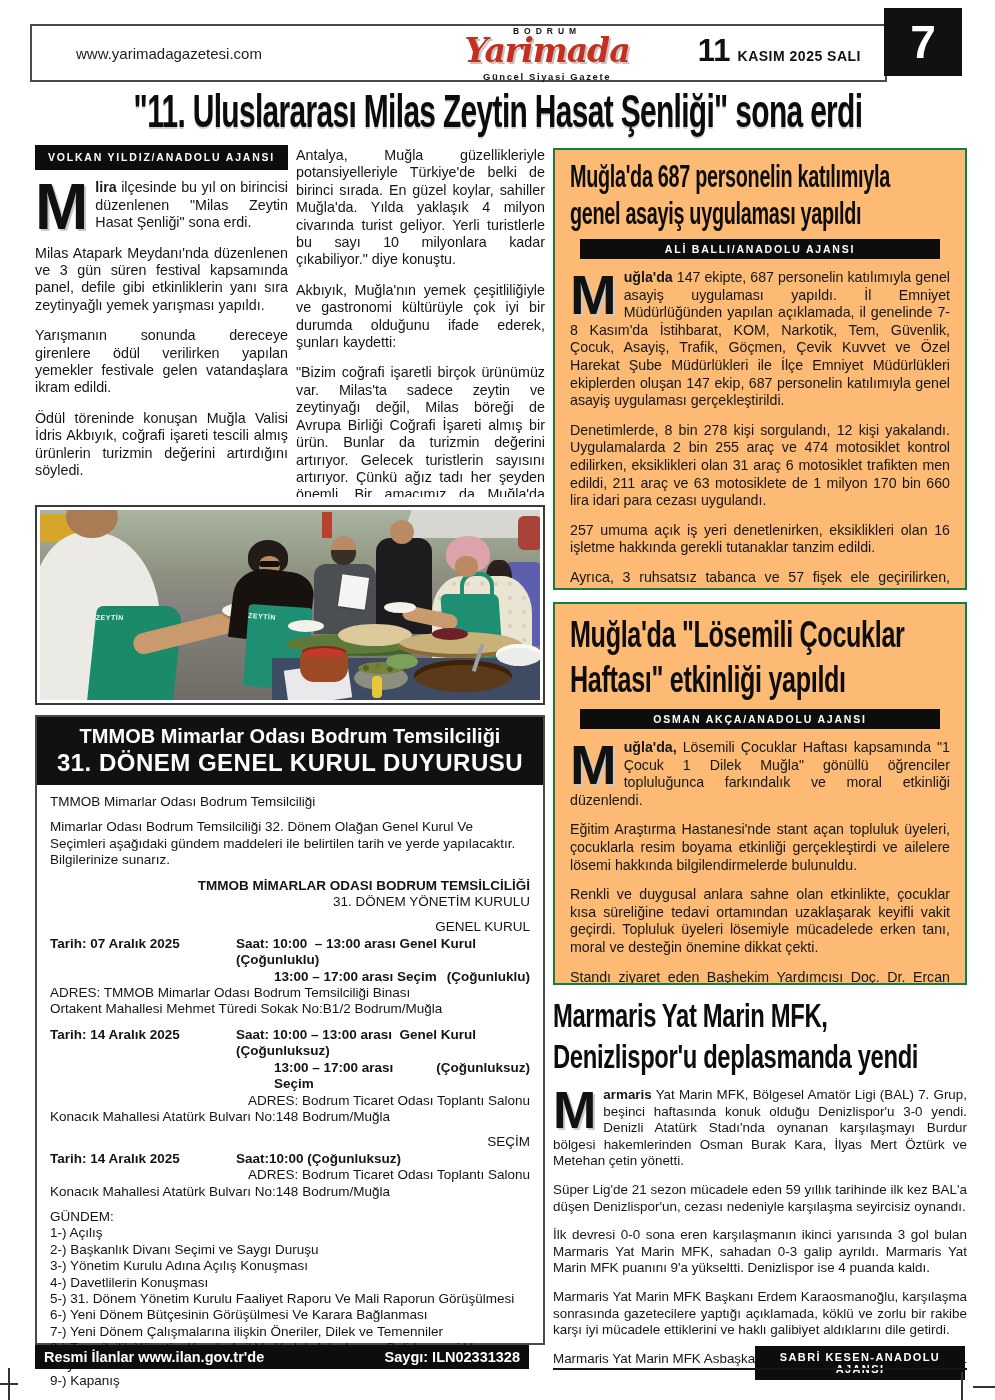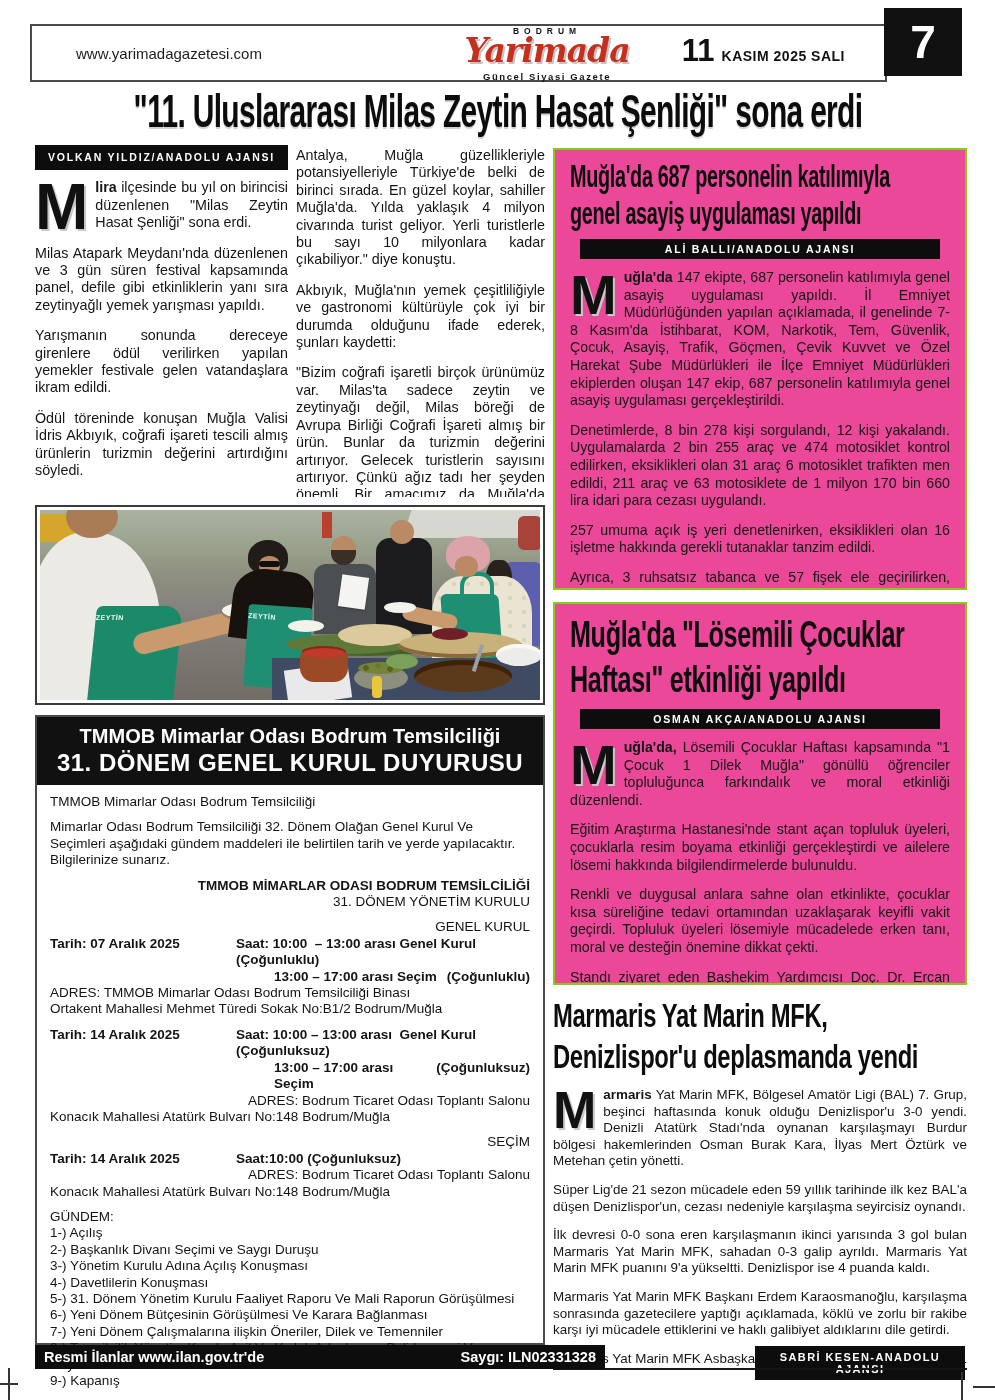--- a/index.html
+++ b/index.html
@@ -9,21 +9,21 @@
 
   
   .masthead{left:30px;top:24px;width:853px;height:54px;border:2px solid #4a4a4a;background:#fff;}
   .mh-url{position:absolute;left:44px;top:19px;font-size:15px;color:#1d1d1d;}
   .mh-logo{position:absolute;left:400px;top:1px;width:230px;text-align:center;line-height:1;}
   .mh-logo-top{font-size:8.5px;font-weight:bold;letter-spacing:5px;color:#141414;}
   .mh-logo-name{font-family:"DejaVu Serif","Liberation Serif",serif;font-style:italic;font-weight:bold;
                 font-size:33px;color:#c5301e;letter-spacing:-1px;line-height:30px;
                 text-shadow:2px 2px 0 #c4c4c4;}
   .mh-logo-sub{font-size:9.5px;font-weight:bold;letter-spacing:1.6px;color:#141414;margin-top:6px;}
-  .mh-date{position:absolute;right:40px;top:7px;display:flex;align-items:baseline;gap:7px;}
+  .mh-date{position:absolute;right:24px;top:7px;display:flex;align-items:baseline;gap:7px;}
   .mh-date-day{font-size:31px;font-weight:bold;color:#111;}
   .mh-date-rest{font-size:14px;font-weight:bold;color:#111;letter-spacing:.5px;}
   .pageno{left:884px;top:8px;width:78px;height:68px;background:#111;color:#fff;
           display:flex;align-items:center;justify-content:center;font-size:46px;font-weight:bold;}
 
   
   .main-headline{left:0;top:84px;width:995px;height:50px;}
   .main-headline span{position:absolute;left:50%;top:0;white-space:nowrap;
         font-size:46px;font-weight:bold;color:#0c0c0c;letter-spacing:-1px;
         transform:translateX(-50%) scaleX(.65);text-shadow:0 2px 0 rgba(0,0,0,.18);}
@@ -111,21 +111,21 @@
       radial-gradient(circle 3px at 32px 7px,#55631f 90%,transparent),#76813a;border-radius:50%;}
   .ph-dish{left:374px;top:150px;width:98px;height:32px;background:#5a3a1a;border-radius:50%;box-shadow:inset 0 5px 0 #3f2108;}
   .ph-spoon{left:436px;top:134px;width:4px;height:28px;background:#9aa0a6;transform:rotate(18deg);}
   .ph-bowl-white{left:456px;top:134px;width:46px;height:22px;background:#ececea;border-radius:50%;box-shadow:inset 0 4px 0 #f8f8f5;}
   .ph-bowl-green{left:346px;top:144px;width:32px;height:15px;background:#7aa05a;border-radius:50%;}
   .ph-sauce{left:332px;top:166px;width:10px;height:22px;background:#e8c83a;border-radius:4px;}
   .apron-label{color:#eafff6;font-weight:bold;font-size:7px;letter-spacing:.5px;transform:rotate(-4deg);}
   .apron-label2{color:#eafff6;font-weight:bold;font-size:7px;letter-spacing:.5px;transform:rotate(3deg);}
 
   
-  .boxed{border:2px solid #84cc16;background:#ec4899;box-sizing:border-box;}
+  .boxed{border:2px solid #15803d;background:#fdba74;box-sizing:border-box;}
   .box1{left:553px;top:148px;width:414px;height:442px;padding:8px 15px 4px;overflow:hidden;}
   .box2{left:553px;top:602px;width:414px;height:383px;padding:8px 15px 4px;overflow:hidden;}
   .htitle .hline{display:block;white-space:nowrap;font-weight:bold;color:#0d0d0d;
                  transform-origin:0 60%;letter-spacing:-.5px;}
   .t31 .hline{font-size:31px;line-height:37px;transform:scaleX(.64);}
   .t37 .hline{font-size:37px;line-height:45px;transform:scaleX(.68);}
   .t34 .hline{font-size:34px;line-height:41px;transform:scaleX(.70);}
   .box-byline{margin:7px 10px 10px;}
   .box-news{font-size:14.2px;line-height:17.6px;text-align:justify;}
   .box-news p{margin:0 0 12px 0;}
@@ -148,21 +148,21 @@
   .signer{text-align:right;}
   .signer .s1{font-weight:bold;}
   .bold{font-weight:normal;text-align:right;}
   .srow{display:flex;}
   .srow .sl{width:186px;flex:none;font-weight:bold;}
   .srow .sr{font-weight:bold;white-space:pre-wrap;}
   .srow2{display:flex;justify-content:space-between;margin-left:224px;font-weight:bold;}
   .agenda div{margin:0;}
 
   
-  .footer-bar{left:35px;top:1345px;width:570px;height:24px;background:#0d0d0d;color:#fff;
+  .footer-bar{left:35px;top:1345px;width:494px;height:24px;background:#0d0d0d;color:#fff;
       display:flex;align-items:center;justify-content:space-between;padding:0 9px;box-sizing:border-box;
       font-weight:bold;font-size:14.5px;}
 
   
   .crop{background:#333;}
   .crop-bl-v{left:8px;top:1368px;width:2px;height:32px;}
   .crop-bl-h{left:0;top:1383px;width:18px;height:2px;}
   .crop-br-v{left:961px;top:1372px;width:2px;height:28px;}
   .crop-br-h{left:973px;top:1386px;width:22px;height:2px;}
 </style>

